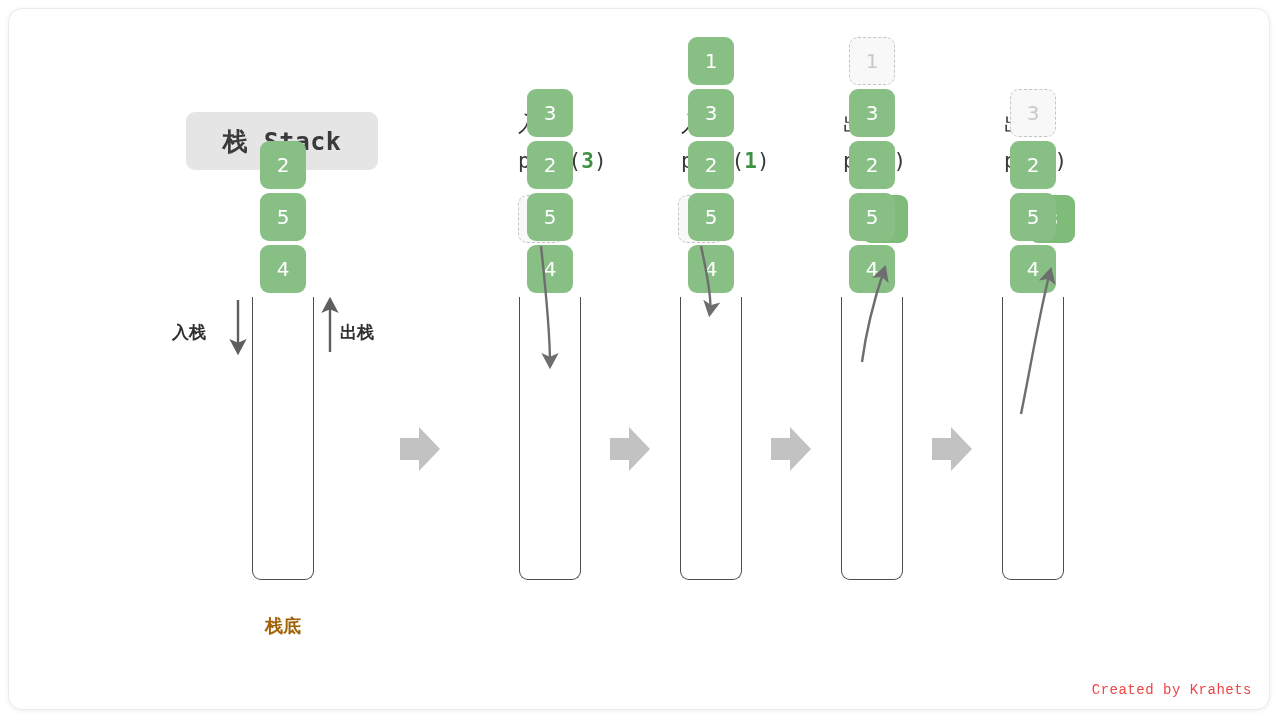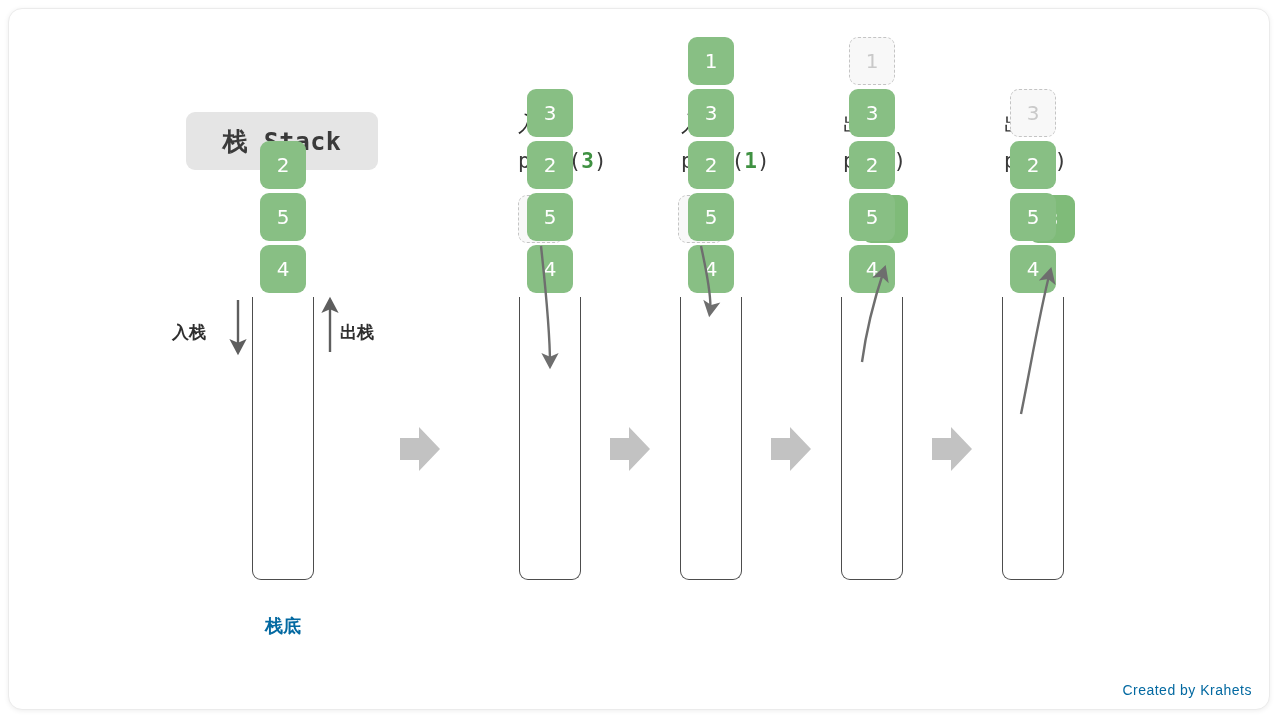--- a/index.html
+++ b/index.html
@@ -76,21 +76,21 @@
   .op-header .op-arg {
     color: #3f9142;
     font-weight: bold;
   }
 
   
   .edge-label {
     position: absolute;
     font-size: 18px;
     font-weight: bold;
-    color: #0369a1;
+    color: #a16207;
     text-align: center;
     width: 120px;
   }
 
   
   .side-label {
     position: absolute;
     font-size: 17px;
     font-weight: bold;
     color: #2f2f2f;
@@ -178,23 +178,23 @@
     top: 0;
     width: 1280px;
     height: 720px;
     pointer-events: none;
   }
 
   .watermark {
     position: absolute;
     right: 28px;
     bottom: 22px;
-    font-family: Liberation Sans, sans-serif;
+    font-family: Liberation Mono, monospace;
     font-size: 14px;
-    color: #0369a1;
+    color: #ef4444;
     letter-spacing: 0.5px;
   }
 </style>
 </head>
 <body>
 
 <div id="canvas">
   <div class="frame"></div>
 
   <div class="title-badge">栈 Stack</div>

